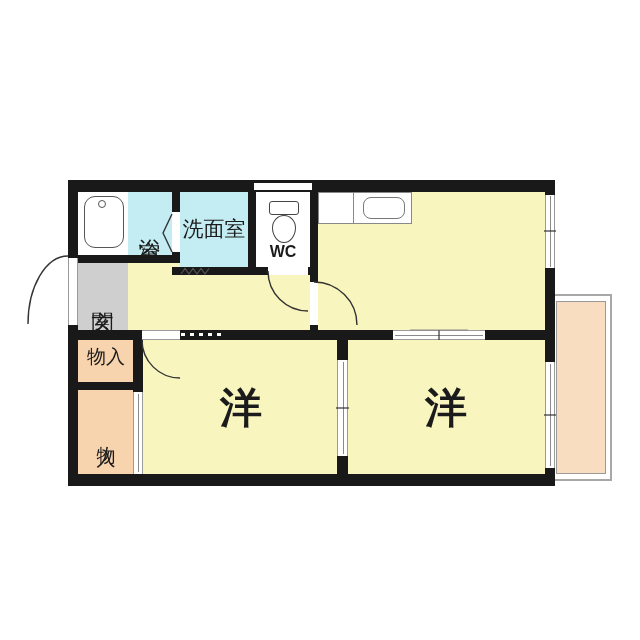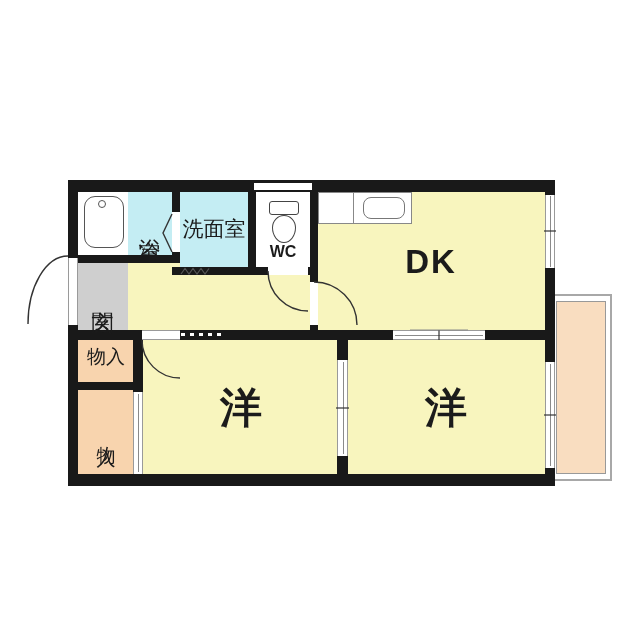--- a/index.html
+++ b/index.html
@@ -121,21 +121,20 @@
     <path d="M 142 340 A 38 38 0 0 0 180 378" fill="none" stroke="#333" stroke-width="1.4"></path>
     <path d="M 172 214 L 163 233 L 172 252" fill="none" stroke="#333" stroke-width="1.4"></path>
     <path d="M 181 274 L 185 268.5 L 189 274 L 193 268.5 L 197 274 L 201 268.5 L 205 274 L 209 268.5" fill="none" stroke="#555" stroke-width="1.2"></path>
     <path d="M 544 231 L 556 231" stroke="#333" stroke-width="1.2"></path>
     <path d="M 544 415 L 556 415" stroke="#333" stroke-width="1.2"></path>
     <path d="M 439 330 L 439 340" stroke="#333" stroke-width="1.2"></path>
     <path d="M 336 408 L 349 408" stroke="#333" stroke-width="1.2"></path>
     <path d="M 410 330 L 468 330" stroke="#8a8a8a" stroke-width="1"></path>
   </svg>
 
-  <div class="label" style="left:361px;top:242px;width:140px;height:40px;font-size:33px;font-weight:bold;letter-spacing:2px;">DK</div>
   <div class="label v-text" style="left:136px;top:192px;width:28px;height:62px;font-size:22px;">浴室</div>
   <div class="label" style="left:178px;top:215px;width:72px;height:28px;font-size:21px;">洗面室</div>
   <div class="label" style="left:256px;top:242px;width:54px;height:20px;font-size:16px;font-weight:bold;">WC</div>
   <div class="label v-text" style="left:88px;top:262px;width:30px;height:66px;font-size:22px;">玄関</div>
   <div class="label" style="left:78px;top:345px;width:56px;height:24px;font-size:19px;">物入</div>
   <div class="label v-text" style="left:90px;top:400px;width:32px;height:66px;font-size:19px;">物入</div>
   <div class="label" style="left:181px;top:384px;width:120px;height:48px;font-size:42px;font-weight:bold;">洋</div>
   <div class="label" style="left:386px;top:384px;width:120px;height:48px;font-size:42px;font-weight:bold;">洋</div>
 </div>
 

